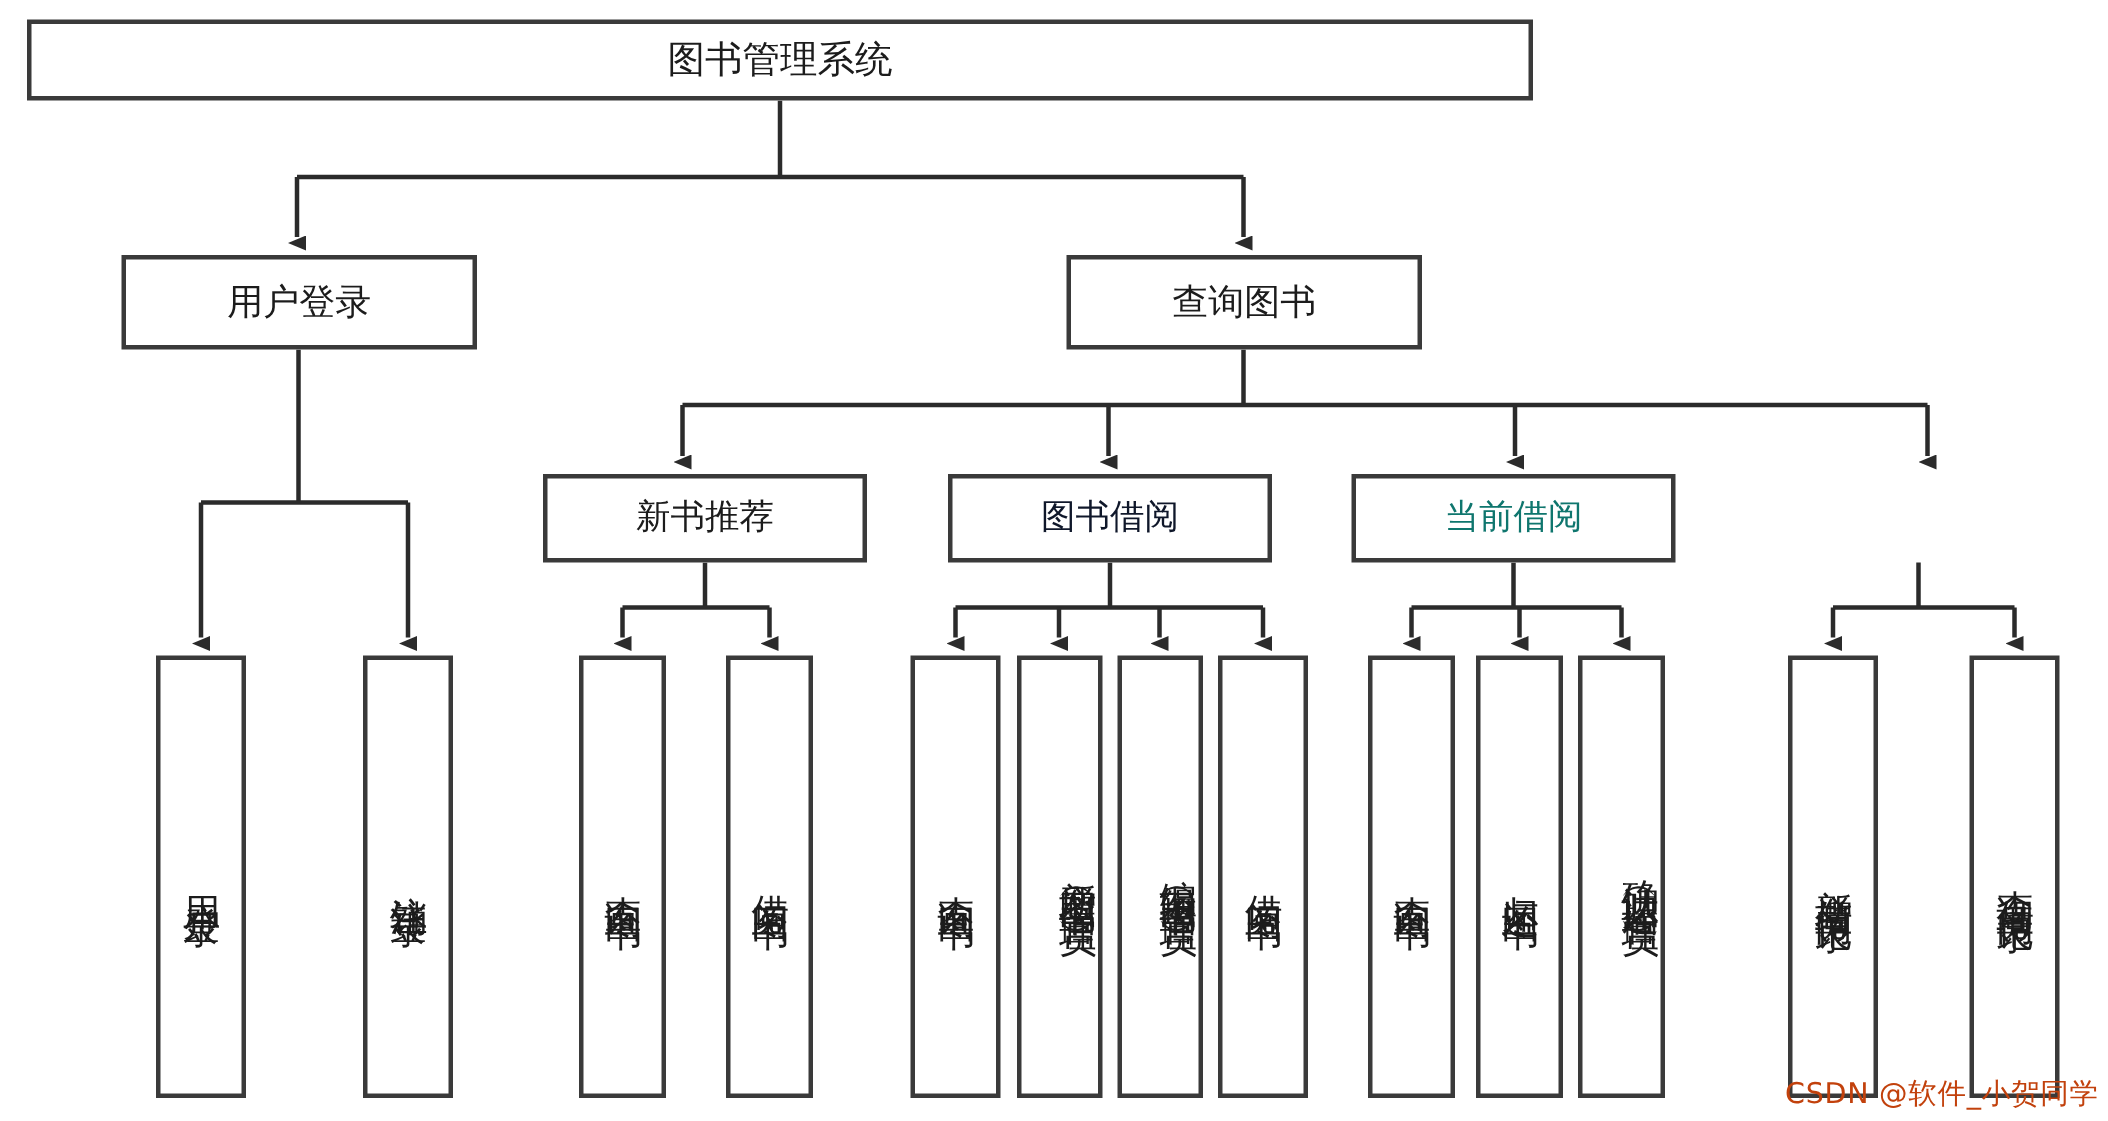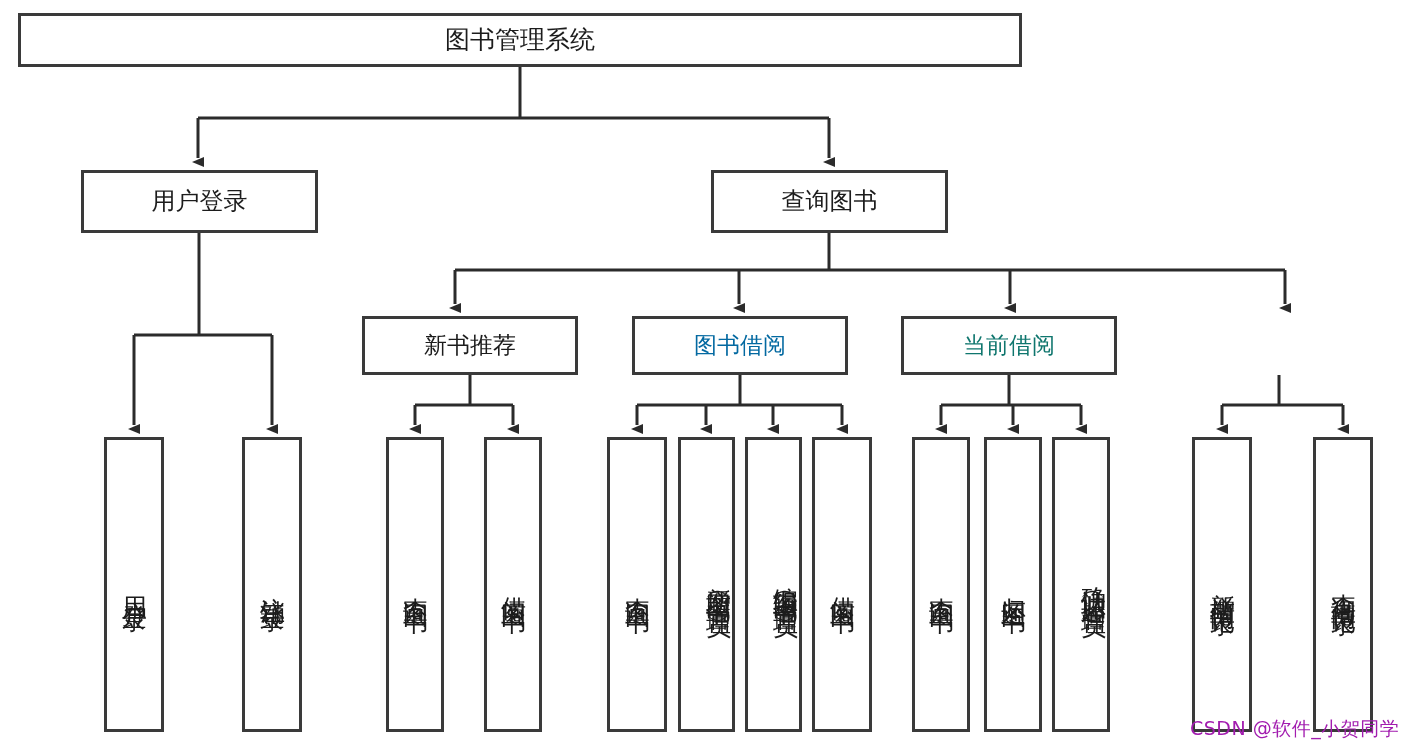--- a/index.html
+++ b/index.html
@@ -119,32 +119,32 @@
       <path d="M1343,405 L1343,425" marker-end="url(#arrow)"></path>
     </g>
   </svg>
 
   <div class="node root" style="left: 18px; top: 13px; width: 1004px; height: 54px; border-color: rgb(58, 58, 58); background: rgb(255, 255, 255); color: rgb(28, 28, 28);">图书管理系统</div>
 
   <div class="node lvl2" style="left: 81px; top: 170px; width: 237px; height: 63px; border-color: rgb(58, 58, 58); background: rgb(255, 255, 255); color: rgb(28, 28, 28);">用户登录</div>
   <div class="node lvl2" style="left: 711px; top: 170px; width: 237px; height: 63px; border-color: rgb(58, 58, 58); background: rgb(255, 255, 255); color: rgb(28, 28, 28);">查询图书</div>
 
   <div class="node lvl3" style="left: 362px; top: 316px; width: 216px; height: 59px; border-color: rgb(58, 58, 58); background: rgb(255, 255, 255); color: rgb(28, 28, 28);">新书推荐</div>
-  <div class="node lvl3" style="left: 632px; top: 316px; width: 216px; height: 59px; border-color: rgb(58, 58, 58); background: rgb(255, 255, 255); color: #0369a1;">图书借阅</div>
+  <div class="node lvl3" style="left: 632px; top: 316px; width: 216px; height: 59px; border-color: rgb(58, 58, 58); background: rgb(255, 255, 255); color: #0f172a;">图书借阅</div>
   <div class="node lvl3" style="left: 901px; top: 316px; width: 216px; height: 59px; border-color: rgb(58, 58, 58); background: rgb(255, 255, 255); color: #0f766e;">当前借阅</div>
 
   <div class="node leaf" style="left: 104px; top: 437px; width: 60px; height: 295px; border-color: rgb(58, 58, 58); background: rgb(255, 255, 255); color: rgb(28, 28, 28);">用户登录</div>
   <div class="node leaf" style="left: 242px; top: 437px; width: 60px; height: 295px; border-color: rgb(58, 58, 58); background: rgb(255, 255, 255); color: rgb(28, 28, 28);">注销登录</div>
   <div class="node leaf" style="left: 386px; top: 437px; width: 58px; height: 295px; border-color: rgb(58, 58, 58); background: rgb(255, 255, 255); color: rgb(28, 28, 28);">查询图书</div>
   <div class="node leaf" style="left: 484px; top: 437px; width: 58px; height: 295px; border-color: rgb(58, 58, 58); background: rgb(255, 255, 255); color: rgb(28, 28, 28);">借阅图书</div>
   <div class="node leaf" style="left: 607px; top: 437px; width: 60px; height: 295px; border-color: rgb(58, 58, 58); background: rgb(255, 255, 255); color: rgb(28, 28, 28);">查询图书</div>
   <div class="node leaf top-align" style="left: 678px; top: 437px; width: 57px; height: 295px; border-color: rgb(58, 58, 58); background: rgb(255, 255, 255); color: rgb(28, 28, 28);">新增图书（管理员）</div>
   <div class="node leaf top-align" style="left: 745px; top: 437px; width: 57px; height: 295px; border-color: rgb(58, 58, 58); background: rgb(255, 255, 255); color: rgb(28, 28, 28);">编辑图书（管理员）</div>
   <div class="node leaf" style="left: 812px; top: 437px; width: 60px; height: 295px; border-color: rgb(58, 58, 58); background: rgb(255, 255, 255); color: rgb(28, 28, 28);">借阅图书</div>
   <div class="node leaf" style="left: 912px; top: 437px; width: 58px; height: 295px; border-color: rgb(58, 58, 58); background: rgb(255, 255, 255); color: rgb(28, 28, 28);">查询图书</div>
   <div class="node leaf" style="left: 984px; top: 437px; width: 58px; height: 295px; border-color: rgb(58, 58, 58); background: rgb(255, 255, 255); color: rgb(28, 28, 28);">归还图书</div>
   <div class="node leaf top-align" style="left: 1052px; top: 437px; width: 58px; height: 295px; border-color: rgb(58, 58, 58); background: rgb(255, 255, 255); color: rgb(28, 28, 28);">确认归还（管理员）</div>
   <div class="node leaf" style="left: 1192px; top: 437px; width: 60px; height: 295px; border-color: rgb(58, 58, 58); background: rgb(255, 255, 255); color: rgb(28, 28, 28);">新增借阅记录</div>
   <div class="node leaf" style="left: 1313px; top: 437px; width: 60px; height: 295px; border-color: rgb(58, 58, 58); background: rgb(255, 255, 255); color: rgb(28, 28, 28);">查询借阅记录</div>
 
-  <div class="watermark" style="left: 1190px; top: 716px; color: #a21caf;">CSDN @软件_小贺同学</div>
+  <div class="watermark" style="left: 1190px; top: 716px; color: #c2410c;">CSDN @软件_小贺同学</div>
 
 </div>
 
 </body></html>

